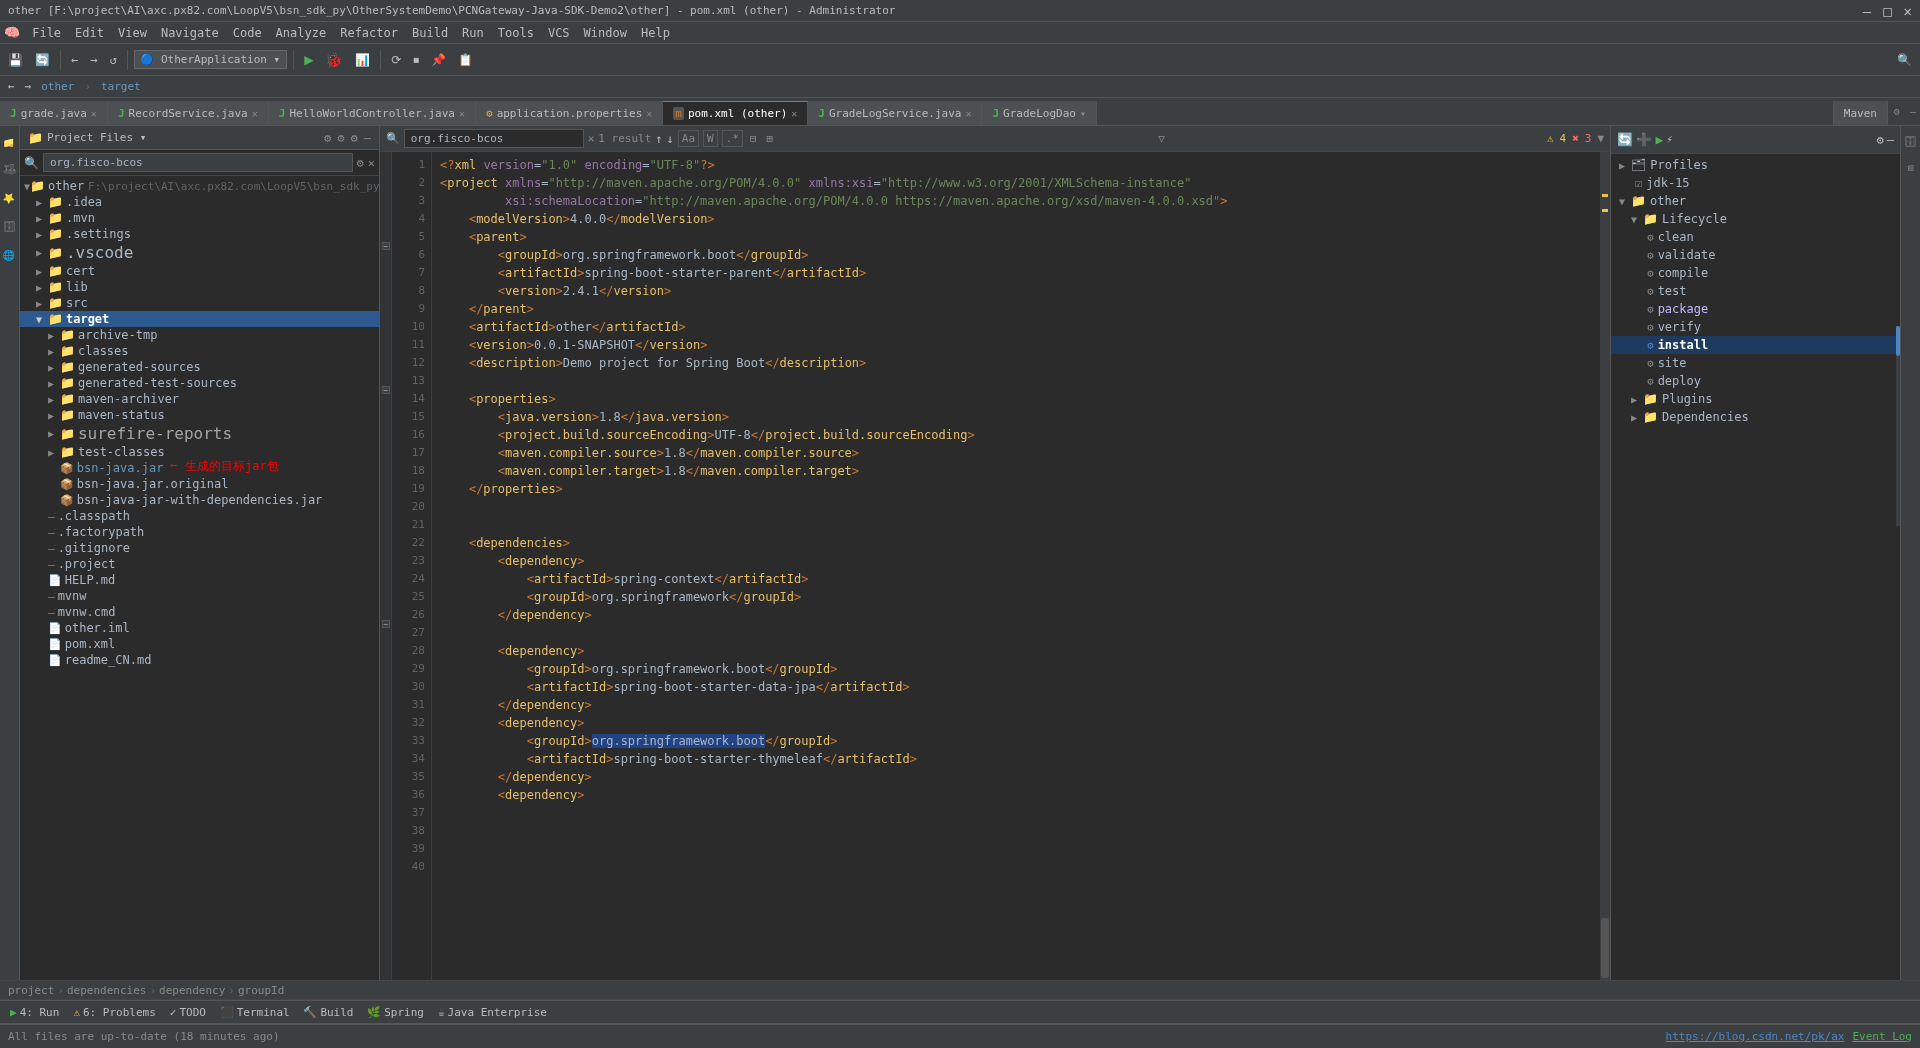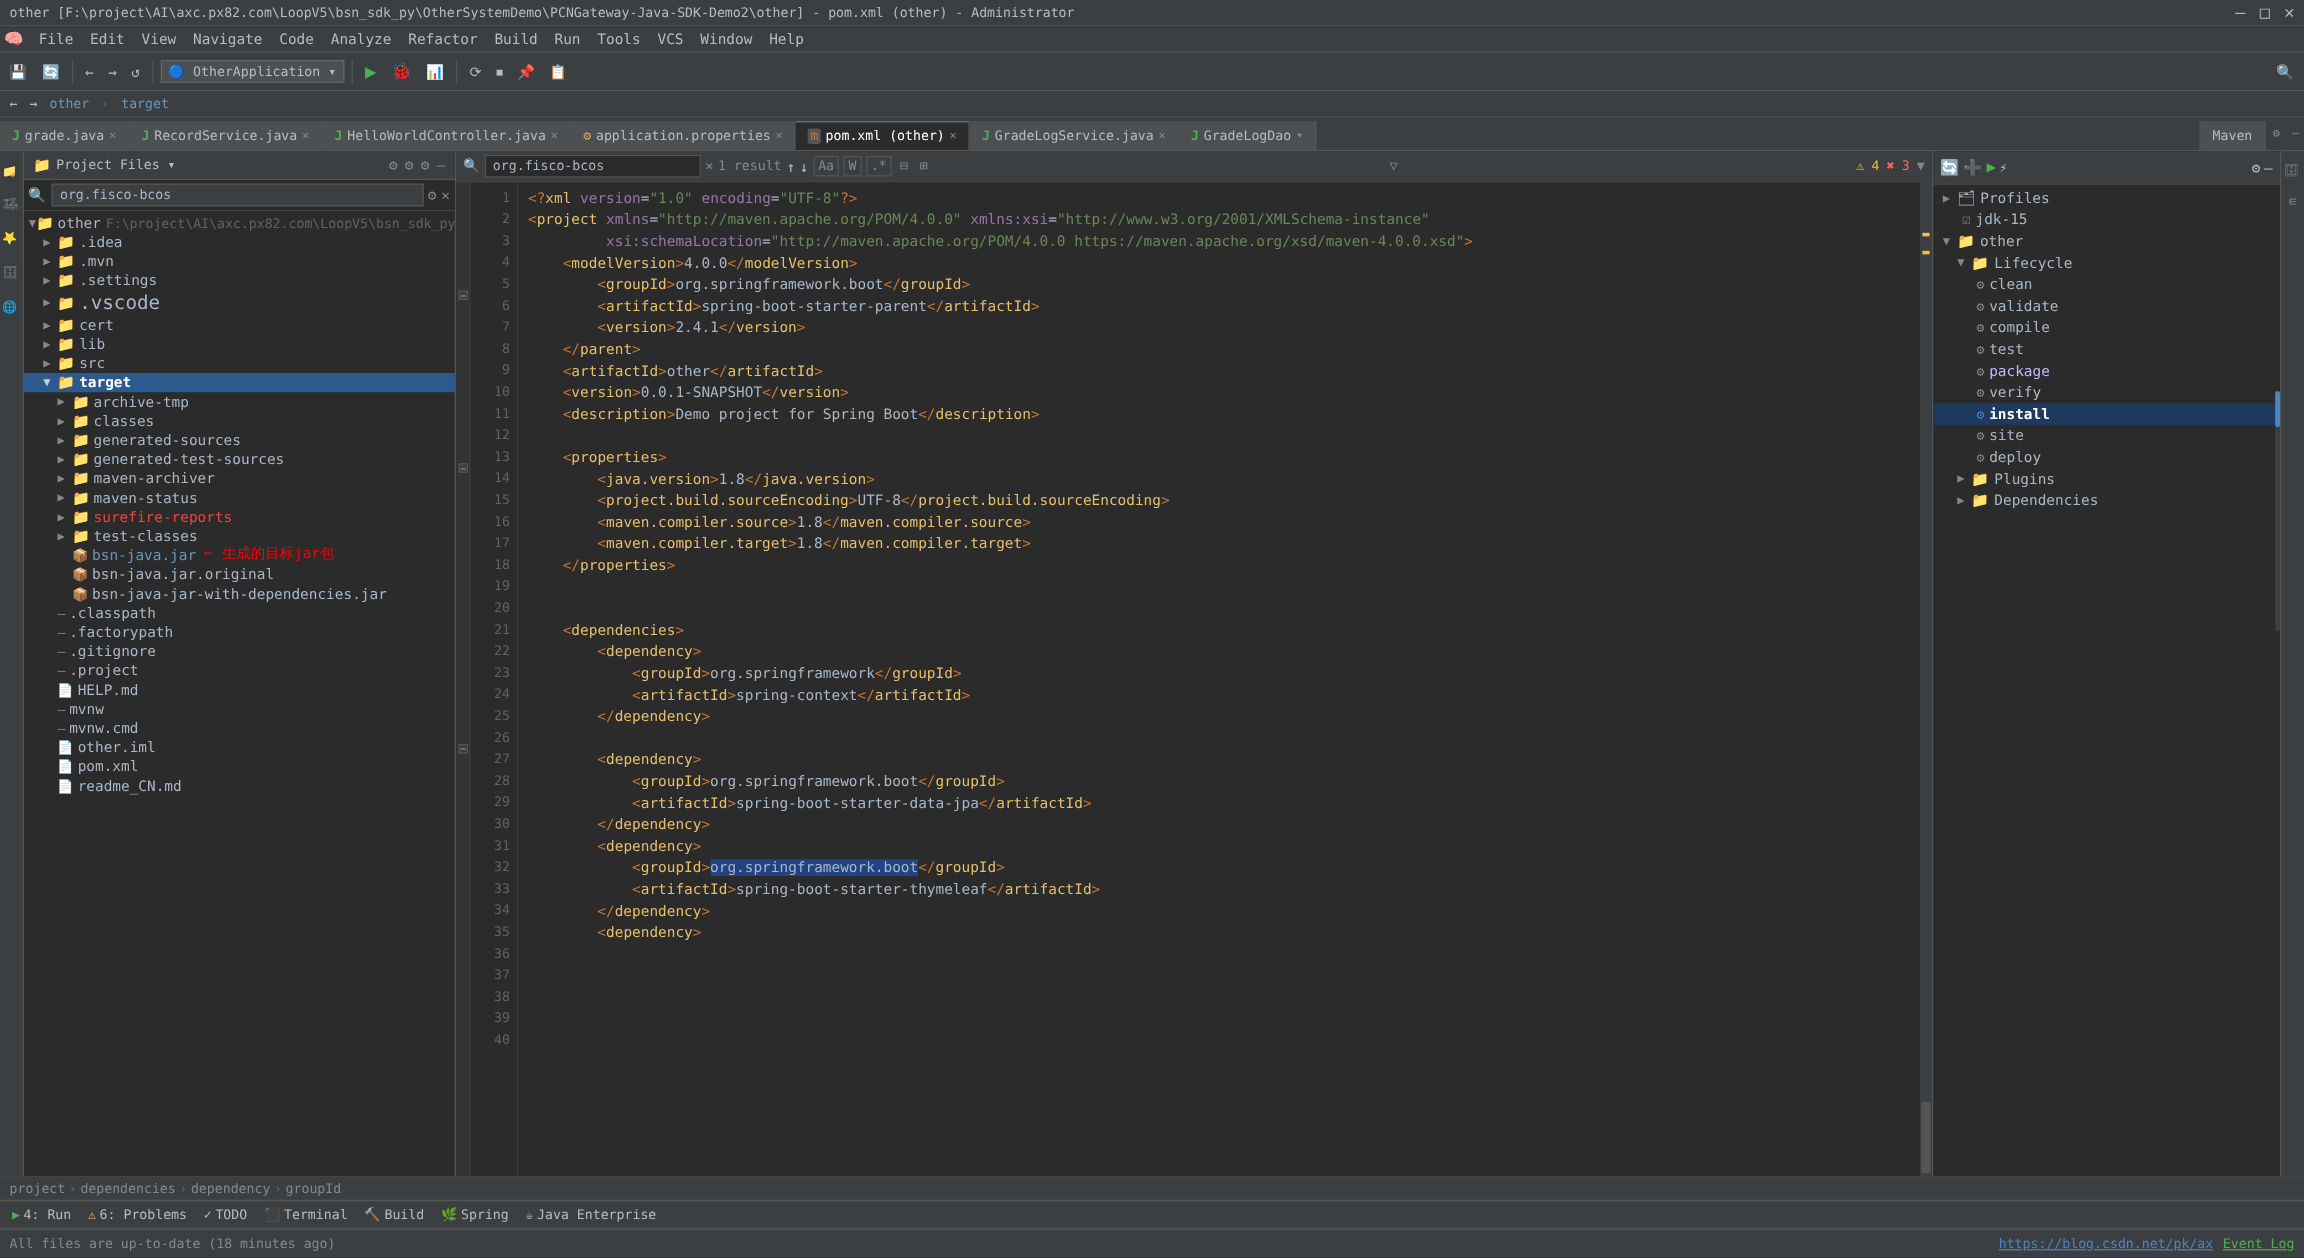--- a/index.html
+++ b/index.html
@@ -292,21 +292,21 @@
 
       <div class="tree-item" style="padding-left:28px;">
         <span style="width:12px;color:#888;font-size:10px;">▶</span>
         <span style="color:#e8a838;margin-right:3px;">📁</span>
         <span style="color:#a9b7c6;font-size:12px;">maven-status</span>
       </div>
 
       <div class="tree-item" style="padding-left:28px;">
         <span style="width:12px;color:#888;font-size:10px;">▶</span>
         <span style="color:#e8a838;margin-right:3px;">📁</span>
-        <span style="color:#ef4444;font-size:12px;">surefire-reports</span>
+        <span style="color:#a3a3a3;font-size:16px;">surefire-reports</span>
       </div>
 
       <div class="tree-item" style="padding-left:28px;">
         <span style="width:12px;color:#888;font-size:10px;">▶</span>
         <span style="color:#e8a838;margin-right:3px;">📁</span>
         <span style="color:#a9b7c6;font-size:12px;">test-classes</span>
       </div>
 
       <div class="tree-item" style="padding-left:28px;position:relative;">
         <span style="width:12px;display:inline-block;"></span>
@@ -466,40 +466,41 @@
         <span style="display:block;padding-right:6px;line-height:18px;">38</span>
         <span style="display:block;padding-right:6px;line-height:18px;">39</span>
         <span style="display:block;padding-right:6px;line-height:18px;">40</span>
       </div>
 
       <div id="code-content" style="flex:1;overflow:auto;padding:4px 0;line-height:18px;font-size:12px;font-family:Consolas,Monaco,monospace;background:#2b2b2b;">
         <div style="padding-left:8px;line-height:18px;white-space:pre;"><span style="color:#cc7832;">&lt;?</span><span style="color:#e8bf6a;">xml</span> <span style="color:#9876aa;">version</span><span style="color:#a9b7c6;">=</span><span style="color:#6a8759;">"1.0"</span> <span style="color:#9876aa;">encoding</span><span style="color:#a9b7c6;">=</span><span style="color:#6a8759;">"UTF-8"</span><span style="color:#cc7832;">?&gt;</span></div>
         <div style="padding-left:8px;line-height:18px;white-space:pre;"><span style="color:#cc7832;">&lt;</span><span style="color:#e8bf6a;">project</span> <span style="color:#9876aa;">xmlns</span><span style="color:#a9b7c6;">=</span><span style="color:#6a8759;">"http://maven.apache.org/POM/4.0.0"</span> <span style="color:#9876aa;">xmlns:xsi</span><span style="color:#a9b7c6;">=</span><span style="color:#6a8759;">"http://www.w3.org/2001/XMLSchema-instance"</span></div>
         <div style="padding-left:8px;line-height:18px;white-space:pre;">         <span style="color:#9876aa;">xsi:schemaLocation</span><span style="color:#a9b7c6;">=</span><span style="color:#6a8759;">"http://maven.apache.org/POM/4.0.0 https://maven.apache.org/xsd/maven-4.0.0.xsd"</span><span style="color:#cc7832;">&gt;</span></div>
         <div style="padding-left:8px;line-height:18px;white-space:pre;">    <span style="color:#cc7832;">&lt;</span><span style="color:#e8bf6a;">modelVersion</span><span style="color:#cc7832;">&gt;</span><span style="color:#a9b7c6;">4.0.0</span><span style="color:#cc7832;">&lt;/</span><span style="color:#e8bf6a;">modelVersion</span><span style="color:#cc7832;">&gt;</span></div>
+        <div style="padding-left:8px;line-height:18px;white-space:pre;">    <span style="color:#cc7832;">&lt;</span><span style="color:#e8bf6a;">parent</span><span style="color:#cc7832;">&gt;</span></div>
         <div style="padding-left:8px;line-height:18px;white-space:pre;">        <span style="color:#cc7832;">&lt;</span><span style="color:#e8bf6a;">groupId</span><span style="color:#cc7832;">&gt;</span><span style="color:#a9b7c6;">org.springframework.boot</span><span style="color:#cc7832;">&lt;/</span><span style="color:#e8bf6a;">groupId</span><span style="color:#cc7832;">&gt;</span></div>
         <div style="padding-left:8px;line-height:18px;white-space:pre;">        <span style="color:#cc7832;">&lt;</span><span style="color:#e8bf6a;">artifactId</span><span style="color:#cc7832;">&gt;</span><span style="color:#a9b7c6;">spring-boot-starter-parent</span><span style="color:#cc7832;">&lt;/</span><span style="color:#e8bf6a;">artifactId</span><span style="color:#cc7832;">&gt;</span></div>
         <div style="padding-left:8px;line-height:18px;white-space:pre;">        <span style="color:#cc7832;">&lt;</span><span style="color:#e8bf6a;">version</span><span style="color:#cc7832;">&gt;</span><span style="color:#a9b7c6;">2.4.1</span><span style="color:#cc7832;">&lt;/</span><span style="color:#e8bf6a;">version</span><span style="color:#cc7832;">&gt;</span></div>
         <div style="padding-left:8px;line-height:18px;white-space:pre;">    <span style="color:#cc7832;">&lt;/</span><span style="color:#e8bf6a;">parent</span><span style="color:#cc7832;">&gt;</span></div>
         <div style="padding-left:8px;line-height:18px;white-space:pre;">    <span style="color:#cc7832;">&lt;</span><span style="color:#e8bf6a;">artifactId</span><span style="color:#cc7832;">&gt;</span><span style="color:#a9b7c6;">other</span><span style="color:#cc7832;">&lt;/</span><span style="color:#e8bf6a;">artifactId</span><span style="color:#cc7832;">&gt;</span></div>
         <div style="padding-left:8px;line-height:18px;white-space:pre;">    <span style="color:#cc7832;">&lt;</span><span style="color:#e8bf6a;">version</span><span style="color:#cc7832;">&gt;</span><span style="color:#a9b7c6;">0.0.1-SNAPSHOT</span><span style="color:#cc7832;">&lt;/</span><span style="color:#e8bf6a;">version</span><span style="color:#cc7832;">&gt;</span></div>
         <div style="padding-left:8px;line-height:18px;white-space:pre;">    <span style="color:#cc7832;">&lt;</span><span style="color:#e8bf6a;">description</span><span style="color:#cc7832;">&gt;</span><span style="color:#a9b7c6;">Demo project for Spring Boot</span><span style="color:#cc7832;">&lt;/</span><span style="color:#e8bf6a;">description</span><span style="color:#cc7832;">&gt;</span></div>
         <div style="padding-left:8px;line-height:18px;white-space:pre;"> </div>
         <div style="padding-left:8px;line-height:18px;white-space:pre;">    <span style="color:#cc7832;">&lt;</span><span style="color:#e8bf6a;">properties</span><span style="color:#cc7832;">&gt;</span></div>
         <div style="padding-left:8px;line-height:18px;white-space:pre;">        <span style="color:#cc7832;">&lt;</span><span style="color:#e8bf6a;">java.version</span><span style="color:#cc7832;">&gt;</span><span style="color:#a9b7c6;">1.8</span><span style="color:#cc7832;">&lt;/</span><span style="color:#e8bf6a;">java.version</span><span style="color:#cc7832;">&gt;</span></div>
         <div style="padding-left:8px;line-height:18px;white-space:pre;">        <span style="color:#cc7832;">&lt;</span><span style="color:#e8bf6a;">project.build.sourceEncoding</span><span style="color:#cc7832;">&gt;</span><span style="color:#a9b7c6;">UTF-8</span><span style="color:#cc7832;">&lt;/</span><span style="color:#e8bf6a;">project.build.sourceEncoding</span><span style="color:#cc7832;">&gt;</span></div>
         <div style="padding-left:8px;line-height:18px;white-space:pre;">        <span style="color:#cc7832;">&lt;</span><span style="color:#e8bf6a;">maven.compiler.source</span><span style="color:#cc7832;">&gt;</span><span style="color:#a9b7c6;">1.8</span><span style="color:#cc7832;">&lt;/</span><span style="color:#e8bf6a;">maven.compiler.source</span><span style="color:#cc7832;">&gt;</span></div>
         <div style="padding-left:8px;line-height:18px;white-space:pre;">        <span style="color:#cc7832;">&lt;</span><span style="color:#e8bf6a;">maven.compiler.target</span><span style="color:#cc7832;">&gt;</span><span style="color:#a9b7c6;">1.8</span><span style="color:#cc7832;">&lt;/</span><span style="color:#e8bf6a;">maven.compiler.target</span><span style="color:#cc7832;">&gt;</span></div>
         <div style="padding-left:8px;line-height:18px;white-space:pre;">    <span style="color:#cc7832;">&lt;/</span><span style="color:#e8bf6a;">properties</span><span style="color:#cc7832;">&gt;</span></div>
         <div style="padding-left:8px;line-height:18px;white-space:pre;"> </div>
         <div style="padding-left:8px;line-height:18px;white-space:pre;"> </div>
         <div style="padding-left:8px;line-height:18px;white-space:pre;">    <span style="color:#cc7832;">&lt;</span><span style="color:#e8bf6a;">dependencies</span><span style="color:#cc7832;">&gt;</span></div>
         <div style="padding-left:8px;line-height:18px;white-space:pre;">        <span style="color:#cc7832;">&lt;</span><span style="color:#e8bf6a;">dependency</span><span style="color:#cc7832;">&gt;</span></div>
+        <div style="padding-left:8px;line-height:18px;white-space:pre;">            <span style="color:#cc7832;">&lt;</span><span style="color:#e8bf6a;">artifactId</span><span style="color:#cc7832;">&gt;</span><span style="color:#a9b7c6;">spring-context</span><span style="color:#cc7832;">&lt;/</span><span style="color:#e8bf6a;">artifactId</span><span style="color:#cc7832;">&gt;</span></div>
         <div style="padding-left:8px;line-height:18px;white-space:pre;">            <span style="color:#cc7832;">&lt;</span><span style="color:#e8bf6a;">groupId</span><span style="color:#cc7832;">&gt;</span><span style="color:#a9b7c6;">org.springframework</span><span style="color:#cc7832;">&lt;/</span><span style="color:#e8bf6a;">groupId</span><span style="color:#cc7832;">&gt;</span></div>
-        <div style="padding-left:8px;line-height:18px;white-space:pre;">            <span style="color:#cc7832;">&lt;</span><span style="color:#e8bf6a;">artifactId</span><span style="color:#cc7832;">&gt;</span><span style="color:#a9b7c6;">spring-context</span><span style="color:#cc7832;">&lt;/</span><span style="color:#e8bf6a;">artifactId</span><span style="color:#cc7832;">&gt;</span></div>
         <div style="padding-left:8px;line-height:18px;white-space:pre;">        <span style="color:#cc7832;">&lt;/</span><span style="color:#e8bf6a;">dependency</span><span style="color:#cc7832;">&gt;</span></div>
         <div style="padding-left:8px;line-height:18px;white-space:pre;"> </div>
         <div style="padding-left:8px;line-height:18px;white-space:pre;">        <span style="color:#cc7832;">&lt;</span><span style="color:#e8bf6a;">dependency</span><span style="color:#cc7832;">&gt;</span></div>
         <div style="padding-left:8px;line-height:18px;white-space:pre;">            <span style="color:#cc7832;">&lt;</span><span style="color:#e8bf6a;">groupId</span><span style="color:#cc7832;">&gt;</span><span style="color:#a9b7c6;">org.springframework.boot</span><span style="color:#cc7832;">&lt;/</span><span style="color:#e8bf6a;">groupId</span><span style="color:#cc7832;">&gt;</span></div>
         <div style="padding-left:8px;line-height:18px;white-space:pre;">            <span style="color:#cc7832;">&lt;</span><span style="color:#e8bf6a;">artifactId</span><span style="color:#cc7832;">&gt;</span><span style="color:#a9b7c6;">spring-boot-starter-data-jpa</span><span style="color:#cc7832;">&lt;/</span><span style="color:#e8bf6a;">artifactId</span><span style="color:#cc7832;">&gt;</span></div>
         <div style="padding-left:8px;line-height:18px;white-space:pre;">        <span style="color:#cc7832;">&lt;/</span><span style="color:#e8bf6a;">dependency</span><span style="color:#cc7832;">&gt;</span></div>
         <div style="padding-left:8px;line-height:18px;white-space:pre;">        <span style="color:#cc7832;">&lt;</span><span style="color:#e8bf6a;">dependency</span><span style="color:#cc7832;">&gt;</span></div>
         <div style="padding-left:8px;line-height:18px;white-space:pre;">            <span style="color:#cc7832;">&lt;</span><span style="color:#e8bf6a;">groupId</span><span style="color:#cc7832;">&gt;</span><span style="background:#214283;color:#a9b7c6;">org.springframework.boot</span><span style="color:#cc7832;">&lt;/</span><span style="color:#e8bf6a;">groupId</span><span style="color:#cc7832;">&gt;</span></div>
         <div style="padding-left:8px;line-height:18px;white-space:pre;">            <span style="color:#cc7832;">&lt;</span><span style="color:#e8bf6a;">artifactId</span><span style="color:#cc7832;">&gt;</span><span style="color:#a9b7c6;">spring-boot-starter-thymeleaf</span><span style="color:#cc7832;">&lt;/</span><span style="color:#e8bf6a;">artifactId</span><span style="color:#cc7832;">&gt;</span></div>
         <div style="padding-left:8px;line-height:18px;white-space:pre;">        <span style="color:#cc7832;">&lt;/</span><span style="color:#e8bf6a;">dependency</span><span style="color:#cc7832;">&gt;</span></div>

